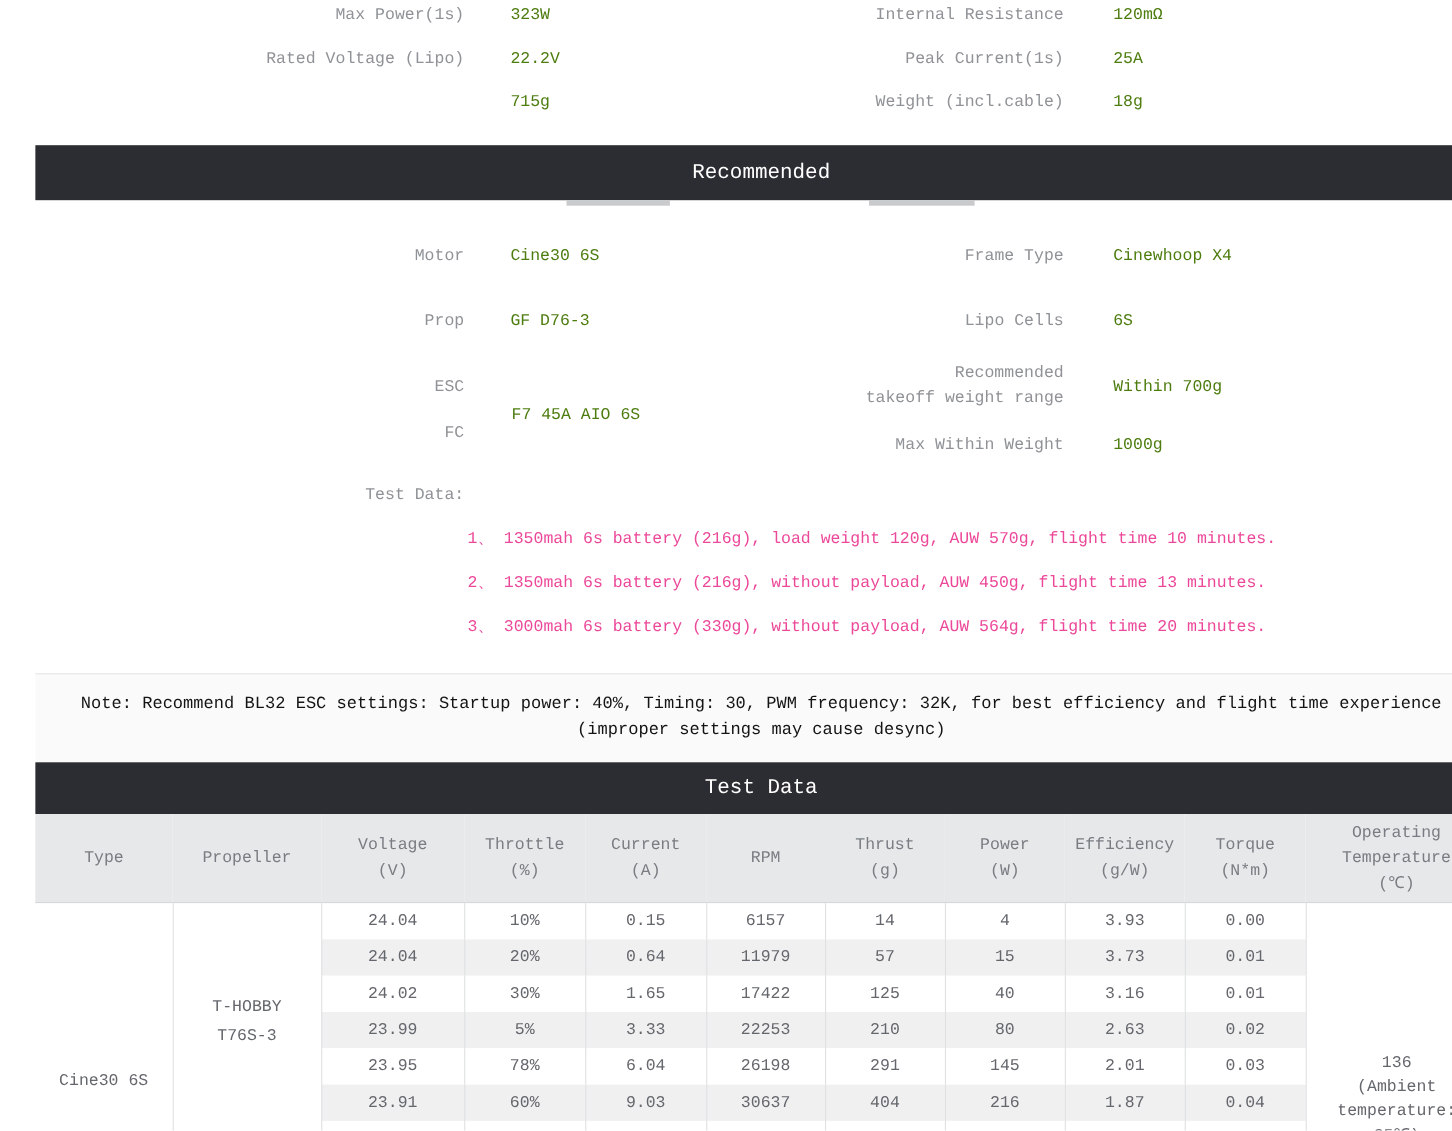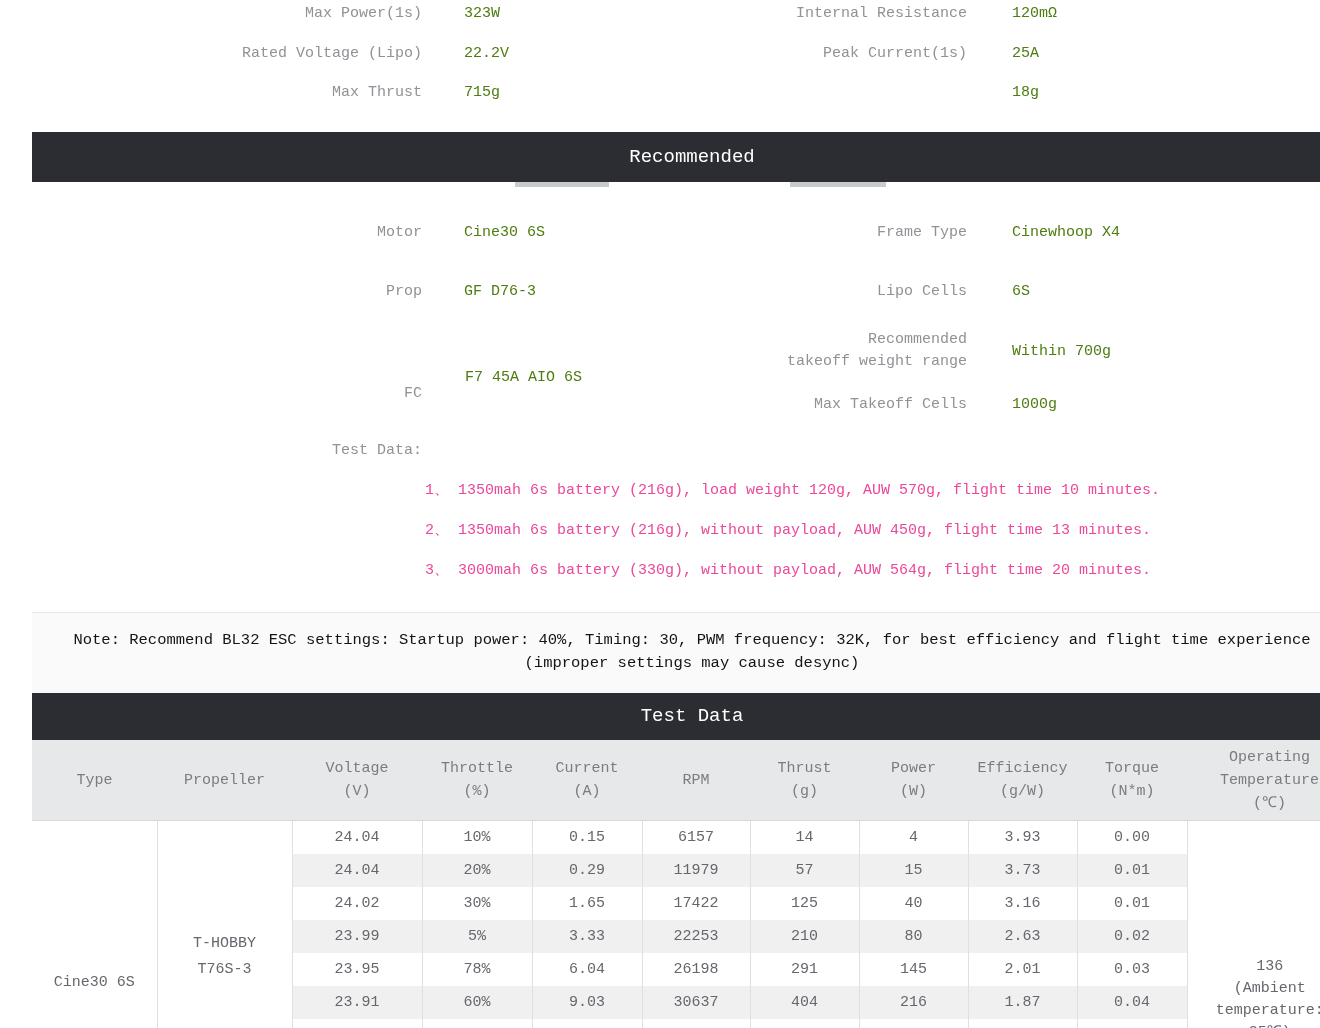--- a/index.html
+++ b/index.html
@@ -20,63 +20,64 @@
   table{border-collapse:collapse;table-layout:fixed;width:1320px;}
   .tablewrap{left:0;top:740px;width:1320px;}
   thead th{height:80px;background:#e7e8e9;color:#797d83;font-weight:400;font-size:15px;line-height:23px;
            vertical-align:middle;padding:0;border-bottom:1px solid #d6d7d9;}
   tbody td{height:33px;text-align:center;color:#64676c;font-size:15px;padding:0;
            border-right:1px solid #dfe0e2;background:#ffffff;}
   tbody tr.stripe td{background:#f0f0f1;}
   tbody td.merged{background:#ffffff !important;vertical-align:top;}
   tbody td.noborder{border-right:none;}
   .type-inner{padding-top:152px;line-height:20px;}
-  .prop-inner{padding-top:110px;line-height:26px;}
+  .prop-inner{padding-top:82px;line-height:26px;}
   .temp-inner{padding-top:135px;line-height:22px;}
 </style>
 </head>
 <body>
 
 <div class="page">
 
   <div class="abs lbl r" style="left:0;top:4px;width:390px">Max Power(1s)</div>
   <div class="abs val" style="left:432px;top:4px">323W</div>
   <div class="abs lbl r" style="left:0;top:44px;width:390px">Rated Voltage (Lipo)</div>
   <div class="abs val" style="left:432px;top:44px">22.2V</div>
-  <div class="abs lbl r" style="left:0;top:83px;width:390px">Max Thrust</div>
   <div class="abs val" style="left:432px;top:83px">715g</div>
 
   <div class="abs lbl r" style="left:560px;top:4px;width:375px">Internal Resistance</div>
   <div class="abs val" style="left:980px;top:4px">120mΩ</div>
   <div class="abs lbl r" style="left:560px;top:44px;width:375px">Peak Current(1s)</div>
   <div class="abs val" style="left:980px;top:44px">25A</div>
+  <div class="abs lbl r" style="left:560px;top:83px;width:375px">Weight (incl.cable)</div>
   <div class="abs val" style="left:980px;top:83px">18g</div>
 
   <div class="abs bar bar1">Recommended</div>
   <div class="abs seg" style="left:483px;width:94px"></div>
   <div class="abs seg" style="left:758px;width:96px"></div>
 
   <div class="abs lbl r" style="left:0;top:223px;width:390px">Motor</div>
   <div class="abs val" style="left:432px;top:223px">Cine30 6S</div>
   <div class="abs lbl r" style="left:560px;top:223px;width:375px">Frame Type</div>
   <div class="abs val" style="left:980px;top:223px">Cinewhoop X4</div>
 
   <div class="abs lbl r" style="left:0;top:282px;width:390px">Prop</div>
   <div class="abs val" style="left:432px;top:282px">GF D76-3</div>
   <div class="abs lbl r" style="left:560px;top:282px;width:375px">Lipo Cells</div>
   <div class="abs val" style="left:980px;top:282px">6S</div>
 
+  <div class="abs lbl r" style="left:0;top:342px;width:390px">ESC</div>
   <div class="abs lbl2 r" style="left:560px;top:329px;width:375px">Recommended</div>
   <div class="abs lbl2 r" style="left:560px;top:351px;width:375px">takeoff weight range</div>
   <div class="abs val" style="left:980px;top:342px">Within 700g</div>
 
   <div class="abs val" style="left:433px;top:368px">F7 45A AIO 6S</div>
 
   <div class="abs lbl r" style="left:0;top:384px;width:390px">FC</div>
-  <div class="abs lbl r" style="left:560px;top:395px;width:375px">Max Takeoff Cells</div>
+  <div class="abs lbl r" style="left:560px;top:395px;width:375px">Max Within Weight</div>
   <div class="abs val" style="left:980px;top:395px">1000g</div>
 
   <div class="abs lbl r" style="left:0;top:441px;width:390px">Test Data:</div>
 
   <div class="abs note-item" style="left:393px;top:481px">1、 1350mah 6s battery (216g), load weight 120g, AUW 570g, flight time 10 minutes.</div>
   <div class="abs note-item" style="left:393px;top:521px">2、 1350mah 6s battery (216g), without payload, AUW 450g, flight time 13 minutes.</div>
   <div class="abs note-item" style="left:393px;top:561px">3、 3000mah 6s battery (330g), without payload, AUW 564g, flight time 20 minutes.</div>
 
   <div class="abs noteband">
     <div>Note: Recommend BL32 ESC settings: Startup power: 40%, Timing: 30, PWM frequency: 32K, for best efficiency and flight time experience</div>
@@ -172,21 +173,21 @@
                 <div>136</div>
                 <div>(Ambient</div>
                 <div>temperature:</div>
                 <div>25℃)</div>
               </div>
             </td>
           </tr>
           <tr class="stripe">
             <td>24.04</td>
             <td>20%</td>
-            <td>0.29</td>
+            <td>0.64</td>
             <td>11979</td>
             <td>57</td>
             <td>15</td>
             <td>3.73</td>
             <td>0.01</td>
           </tr>
           <tr>
             <td>24.02</td>
             <td>30%</td>
             <td>1.65</td>

